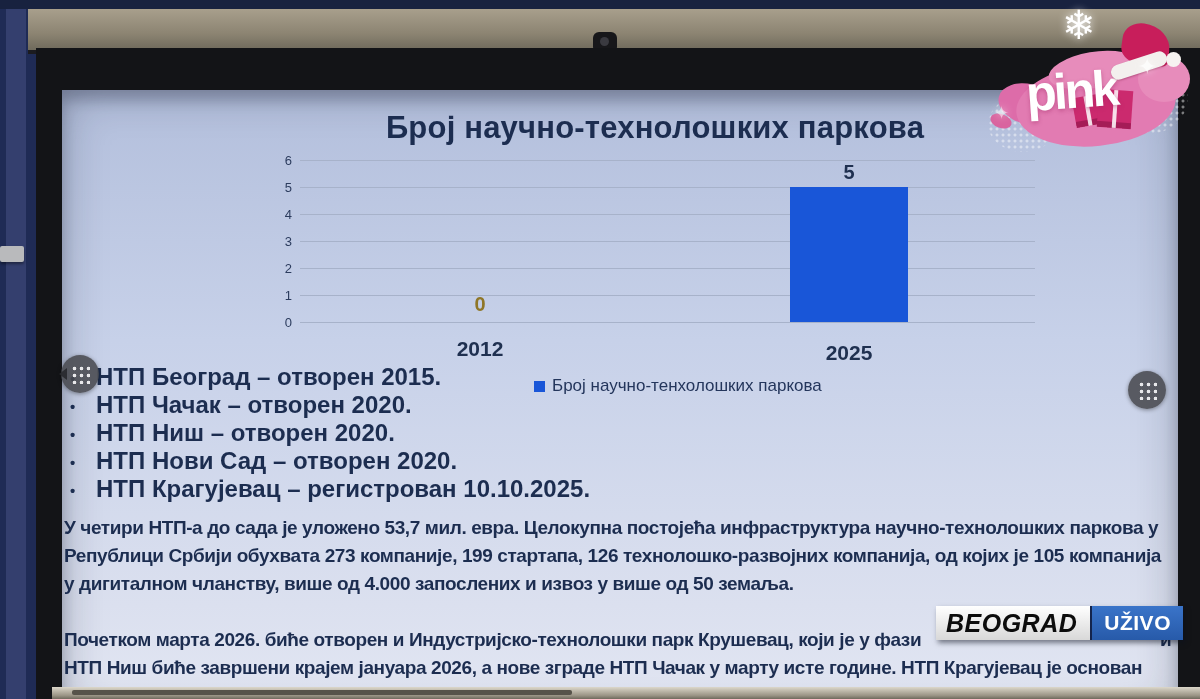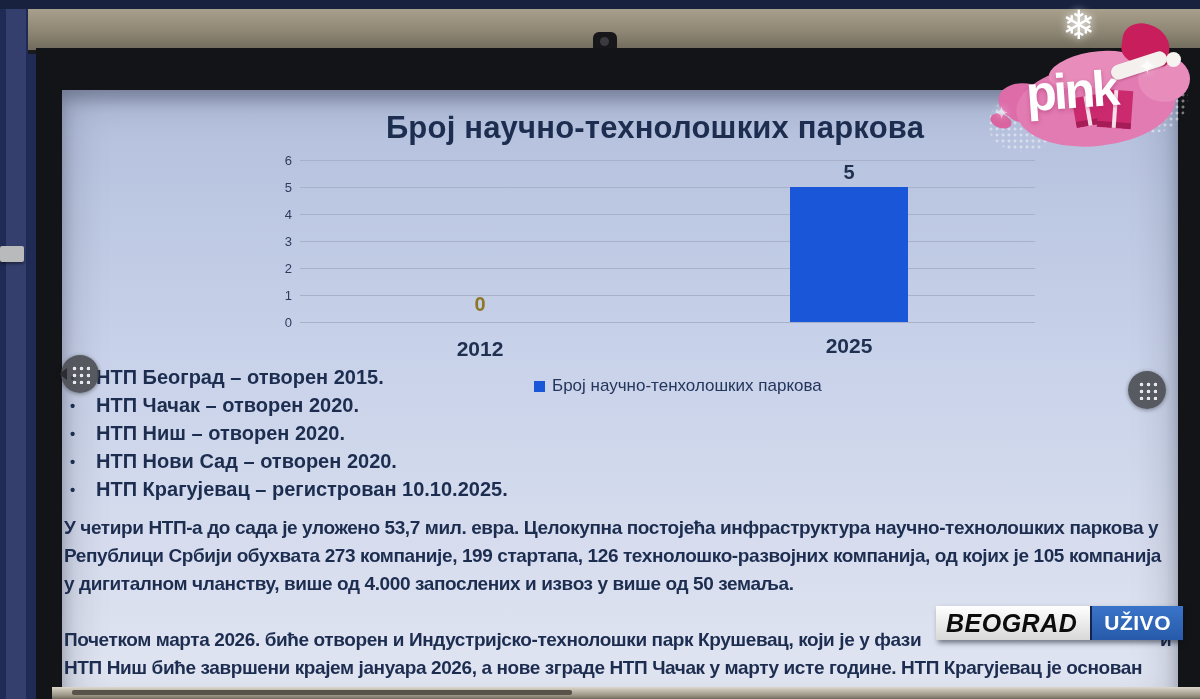--- a/index.html
+++ b/index.html
@@ -25,26 +25,26 @@
                font-size:31px;font-weight:bold;color:#1c2d50;letter-spacing:.2px;}
   .chart{position:absolute;left:238px;top:70px;width:735px;height:162px;}
   .gridline{position:absolute;left:0;width:100%;height:1px;background:#a7b2ca;}
   .ytick{position:absolute;left:-34px;width:26px;text-align:right;font-size:13px;color:#2c3c5e;transform:translateY(-7px);}
   .bar{position:absolute;left:490px;width:118px;bottom:0;background:#1956d8;}
   .dlabel{position:absolute;width:118px;text-align:center;font-size:20px;font-weight:bold;}
   .dlabel-5{left:490px;top:1px;color:#1f3050;}
   .dlabel-0{left:121px;bottom:6px;color:#8f7627;}
   .xlabel{position:absolute;width:118px;text-align:center;top:177px;font-size:21px;font-weight:bold;color:#1f3050;}
   .xlabel-2012{left:121px;}
-  .xlabel-2025{left:490px;top:174px;}
+  .xlabel-2025{left:490px;top:181px;}
   .legend{position:absolute;left:472px;top:286px;display:flex;align-items:center;gap:7px;
           font-size:17px;color:#24365c;}
   .legend-swatch{width:11px;height:11px;background:#1956d8;flex:0 0 auto;}
   .bullets{position:absolute;left:2px;top:273px;margin:0;padding:0;list-style:none;
-           font-size:20px;font-weight:bold;color:#1c2d50;}
+           font-size:24px;font-weight:bold;color:#1c2d50;}
   .bullets li{height:28px;line-height:28px;white-space:nowrap;}
   .bullets li::before{content:"•";display:inline-block;width:26px;padding-left:6px;font-size:15px;vertical-align:1px;}
   .para{position:absolute;left:2px;width:1114px;font-size:19px;font-weight:bold;color:#1c2d50;
         letter-spacing:-0.4px;line-height:28px;}
   .para .line{white-space:nowrap;position:relative;height:28px;}
   .para1{top:424px;}
   .para2{top:536px;}
   .p2-suffix{position:absolute;left:1096px;top:0;}
   .toolbar{position:absolute;left:524px;top:606px;color:#8e959f;font-size:12px;cursor:pointer;}
   .toolbar .caret{font-size:10px;margin-right:3px;}

